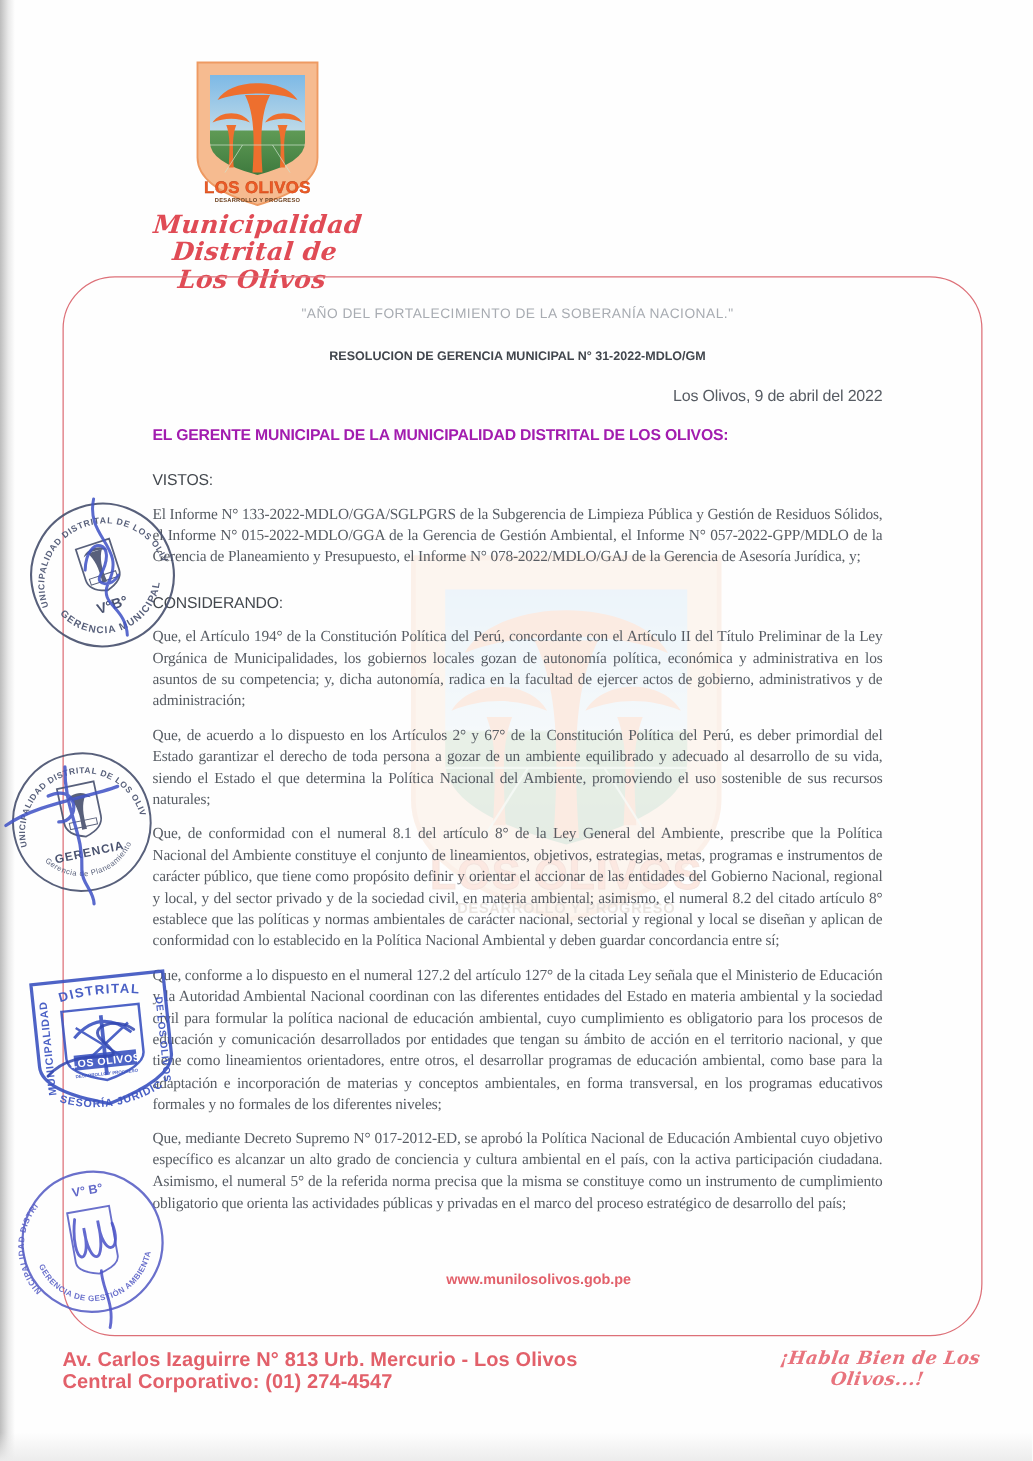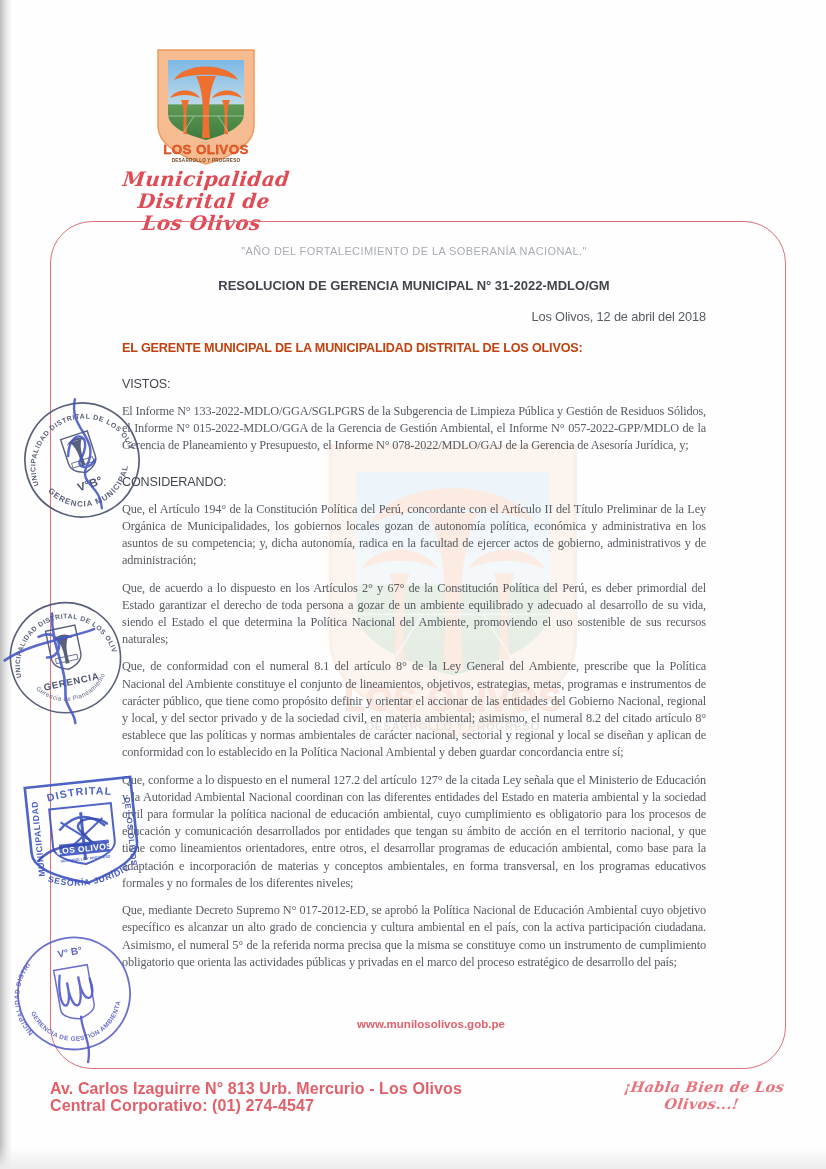--- a/index.html
+++ b/index.html
@@ -34,25 +34,25 @@
   .watermark{position:absolute;left:310px;top:436px;opacity:.13;}
   
   .content{
     position:absolute;left:122px;top:243px;width:584px;
     color:#575c63;font-size:12.3px;line-height:17.2px;letter-spacing:-.15px;
   }
   .quote{
     text-align:center;color:#a8acb2;font-size:11px;letter-spacing:.4px;
   }
   .title{
-    text-align:center;font-weight:bold;color:#41464d;font-size:13px;
+    text-align:center;font-weight:bold;color:#41464d;font-size:10px;
     margin-top:17px;letter-spacing:0;
   }
   .dateline{text-align:right;margin-top:14px;font-size:12.8px;}
-  .issuer{font-weight:bold;color:#c2410c;margin-top:14px;font-size:12.6px;}
+  .issuer{font-weight:bold;color:#a21caf;margin-top:14px;font-size:12.6px;}
   .label{font-weight:normal;color:#43484e;margin-top:19px;font-size:12.6px;}
   .para{text-align:justify;margin-top:10px;font-family:Liberation Serif, serif;}
   
   .stamp{position:absolute;}
   .st-gm{left:20px;top:394px;transform:rotate(-18deg);}
   .st-gpp{left:4px;top:595px;transform:rotate(-12deg);}
   .st-gaj{left:12px;top:768px;transform:rotate(-6deg);}
   .st-gga{left:14px;top:931px;transform:rotate(-10deg);}
   
   .footer-left{
@@ -110,21 +110,21 @@
 <div class="org-script">
   <div>Municipalidad Distrital de</div>
   <div>Los Olivos</div>
 </div>
 
 <div class="frame"></div>
 
 <div class="content">
   <div class="quote">"AÑO DEL FORTALECIMIENTO DE LA SOBERANÍA NACIONAL."</div>
   <div class="title">RESOLUCION DE GERENCIA MUNICIPAL N° 31-2022-MDLO/GM</div>
-  <div class="dateline">Los Olivos, 12 de abril del 2018</div>
+  <div class="dateline">Los Olivos, 9 de abril del 2022</div>
   <div class="issuer">EL GERENTE MUNICIPAL DE LA MUNICIPALIDAD DISTRITAL DE LOS OLIVOS:</div>
   <div class="label">VISTOS:</div>
   <div class="para">El Informe N° 133-2022-MDLO/GGA/SGLPGRS de la Subgerencia de Limpieza Pública y Gestión de Residuos Sólidos, el Informe N° 015-2022-MDLO/GGA de la Gerencia de Gestión Ambiental, el Informe N° 057-2022-GPP/MDLO de la Gerencia de Planeamiento y Presupuesto, el Informe N° 078-2022/MDLO/GAJ de la Gerencia de Asesoría Jurídica, y;</div>
   <div class="label">CONSIDERANDO:</div>
   <div class="para">Que, el Artículo 194° de la Constitución Política del Perú, concordante con el Artículo II del Título Preliminar de la Ley Orgánica de Municipalidades, los gobiernos locales gozan de autonomía política, económica y administrativa en los asuntos de su competencia; y, dicha autonomía, radica en la facultad de ejercer actos de gobierno, administrativos y de administración;</div>
   <div class="para">Que, de acuerdo a lo dispuesto en los Artículos 2° y 67° de la Constitución Política del Perú, es deber primordial del Estado garantizar el derecho de toda persona a gozar de un ambiente equilibrado y adecuado al desarrollo de su vida, siendo el Estado el que determina la Política Nacional del Ambiente, promoviendo el uso sostenible de sus recursos naturales;</div>
   <div class="para">Que, de conformidad con el numeral 8.1 del artículo 8° de la Ley General del Ambiente, prescribe que la Política Nacional del Ambiente constituye el conjunto de lineamientos, objetivos, estrategias, metas, programas e instrumentos de carácter público, que tiene como propósito definir y orientar el accionar de las entidades del Gobierno Nacional, regional y local, y del sector privado y de la sociedad civil, en materia ambiental; asimismo, el numeral 8.2 del citado artículo 8° establece que las políticas y normas ambientales de carácter nacional, sectorial y regional y local se diseñan y aplican de conformidad con lo establecido en la Política Nacional Ambiental y deben guardar concordancia entre sí;</div>
   <div class="para">Que, conforme a lo dispuesto en el numeral 127.2 del artículo 127° de la citada Ley señala que el Ministerio de Educación y la Autoridad Ambiental Nacional coordinan con las diferentes entidades del Estado en materia ambiental y la sociedad civil para formular la política nacional de educación ambiental, cuyo cumplimiento es obligatorio para los procesos de educación y comunicación desarrollados por entidades que tengan su ámbito de acción en el territorio nacional, y que tiene como lineamientos orientadores, entre otros, el desarrollar programas de educación ambiental, como base para la adaptación e incorporación de materias y conceptos ambientales, en forma transversal, en los programas educativos formales y no formales de los diferentes niveles;</div>
   <div class="para">Que, mediante Decreto Supremo N° 017-2012-ED, se aprobó la Política Nacional de Educación Ambiental cuyo objetivo específico es alcanzar un alto grado de conciencia y cultura ambiental en el país, con la activa participación ciudadana. Asimismo, el numeral 5° de la referida norma precisa que la misma se constituye como un instrumento de cumplimiento obligatorio que orienta las actividades públicas y privadas en el marco del proceso estratégico de desarrollo del país;</div>
 </div>

